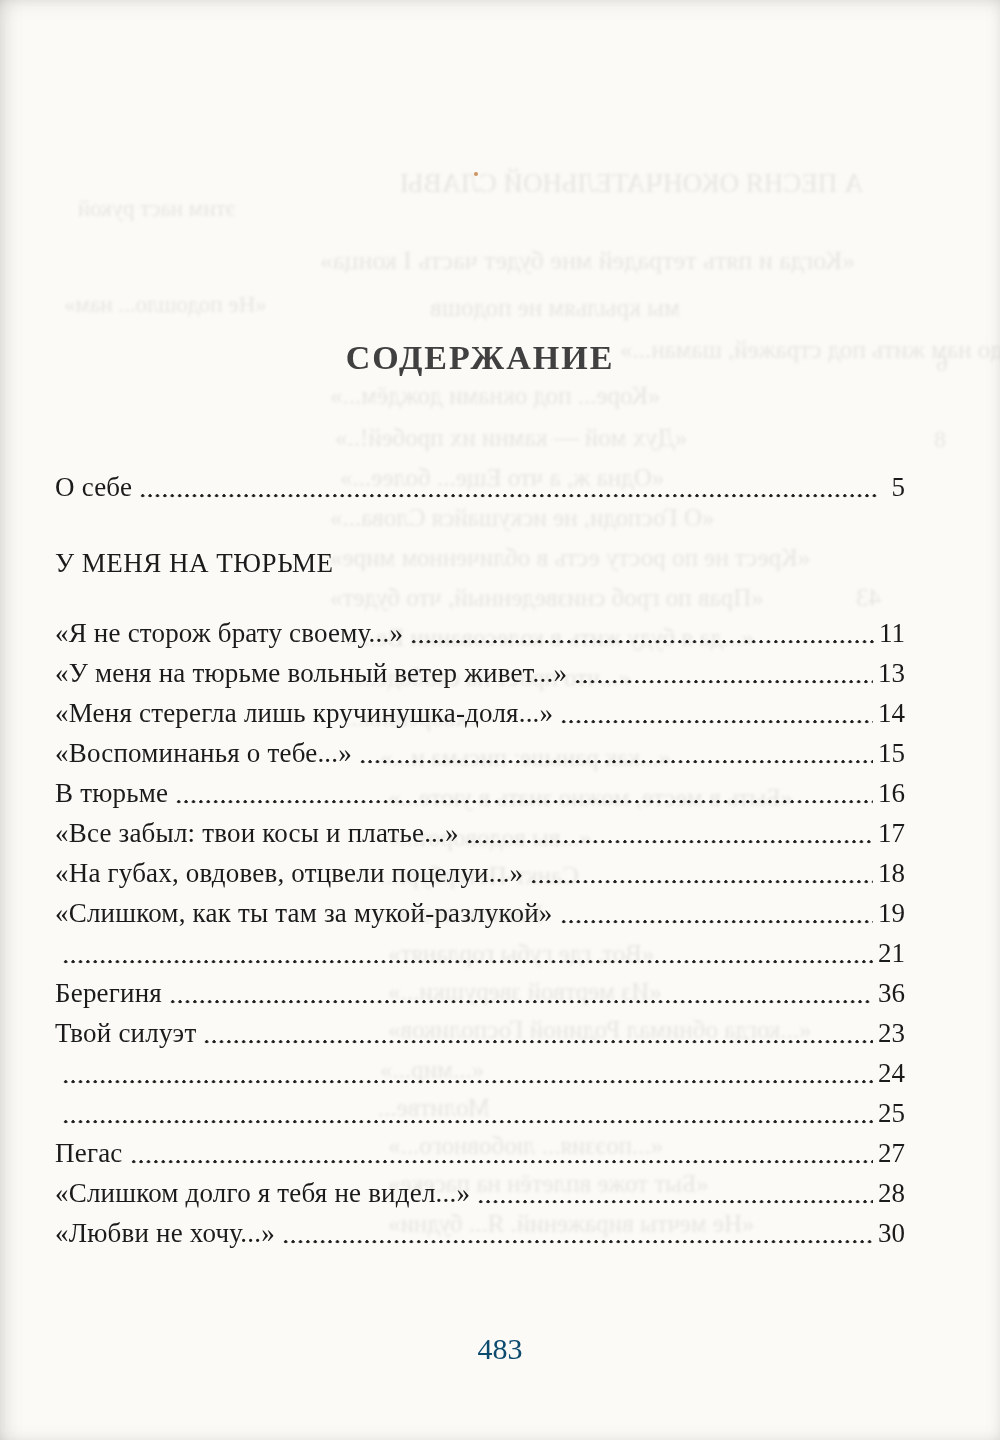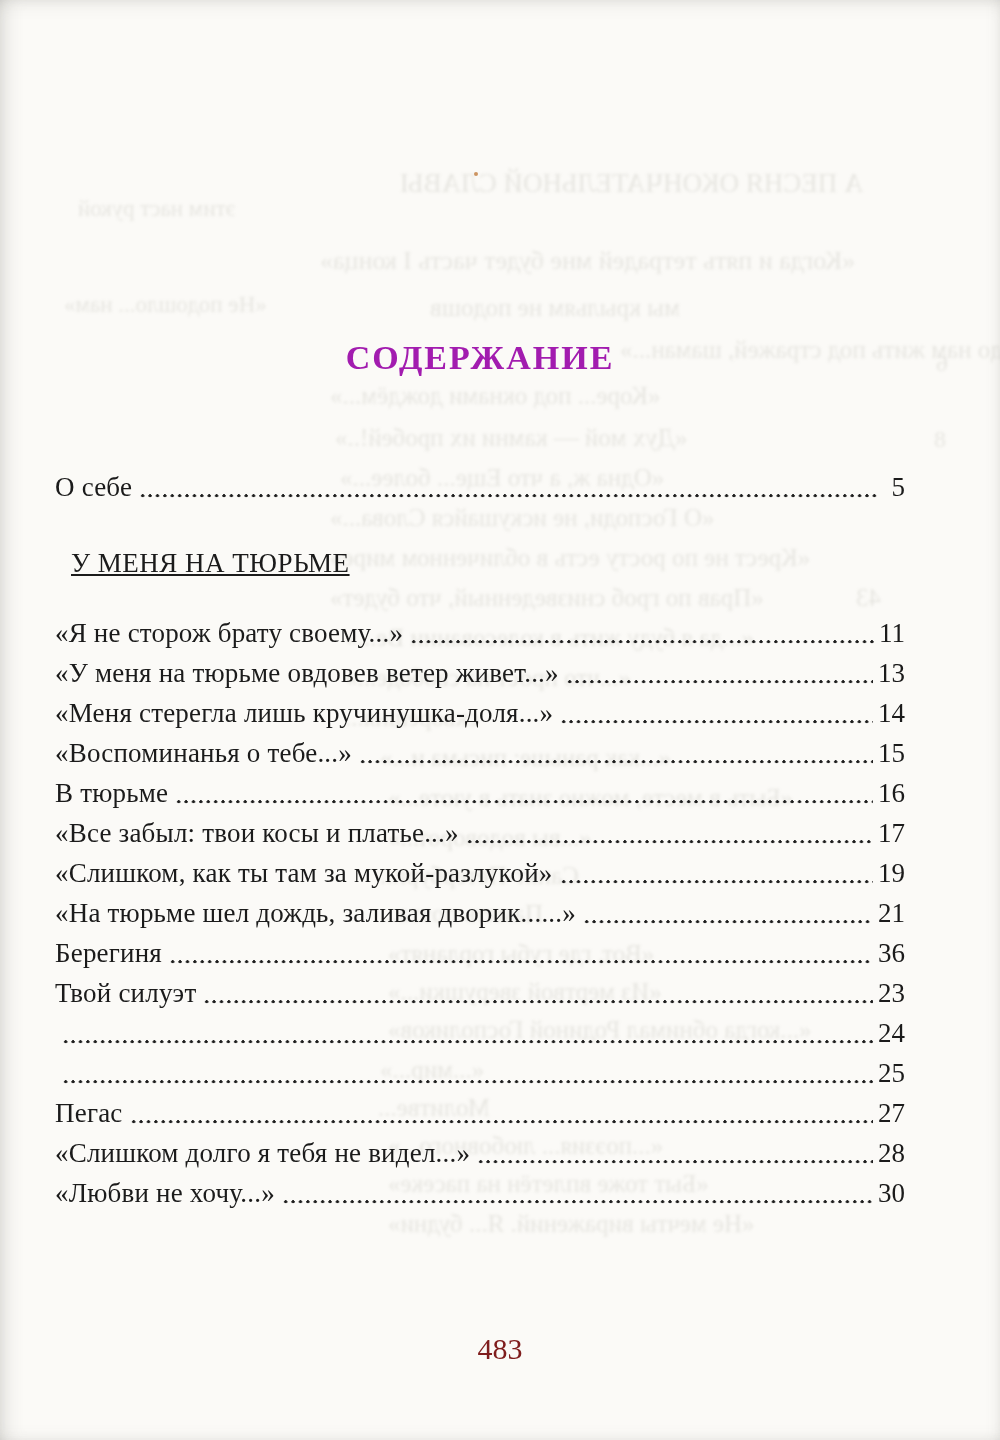--- a/index.html
+++ b/index.html
@@ -51,21 +51,21 @@
     position: relative;
     padding: 337px 95px 0 55px;
   }
   .title {
     margin: 0;
     font-size: 34px;
     line-height: 42px;
     font-weight: bold;
     letter-spacing: 2px;
     text-align: center;
-    color: #a21caf;
+    color: #404040;
   }
   .toc {
     margin-top: 88px;
     font-size: 27px;
   }
   .toc-row {
     display: flex;
     height: 40px;
     line-height: 40px;
   }
@@ -82,33 +82,32 @@
     background-repeat: repeat-x;
   }
   .toc-page {
     white-space: nowrap;
     padding-left: 3px;
   }
   .toc-row.first .toc-page {
     padding-left: 13px;
   }
   .toc-header {
-    margin: 36px 16px 30px;
+    margin: 36px 0 30px;
     line-height: 40px;
     letter-spacing: .5px;
-    text-decoration: underline;
   }
   .folio {
     position: absolute;
     left: 0;
     right: 0;
     top: 1332px;
     text-align: center;
     font-size: 30px;
-    color: #7f1d1d;
+    color: #0c4a6e;
   }
 </style>
 </head>
 <body>
 
 <div class="page">
 
   <div class="ghost-layer">
       <span class="ghost" style="top: 168px; left: 400px; font-size: 27px;">А ПЕСНЯ ОКОНЧАТЕЛЬНОЙ СЛАВЫ</span>
       <span class="ghost" style="top: 196px; left: 78px; font-size: 23px;">этим наст рукой</span>
@@ -154,21 +153,21 @@
           <span class="leader"></span>
           <span class="toc-page">5</span>
         </div>
         <div class="toc-header">У МЕНЯ НА ТЮРЬМЕ</div>
         <div class="toc-row">
           <span class="toc-label">«Я не сторож брату своему...»</span>
           <span class="leader"></span>
           <span class="toc-page">11</span>
         </div>
         <div class="toc-row">
-          <span class="toc-label">«У меня на тюрьме овдовев ветер живет...»</span>
+          <span class="toc-label">«У меня на тюрьме вольный ветер живет...»</span>
           <span class="leader"></span>
           <span class="toc-page">13</span>
         </div>
         <div class="toc-row">
           <span class="toc-label">«Меня стерегла лишь кручинушка-доля...»</span>
           <span class="leader"></span>
           <span class="toc-page">14</span>
         </div>
         <div class="toc-row">
           <span class="toc-label">«Воспоминанья о тебе...»</span>
@@ -179,26 +178,30 @@
           <span class="toc-label">В тюрьме</span>
           <span class="leader"></span>
           <span class="toc-page">16</span>
         </div>
         <div class="toc-row">
           <span class="toc-label">«Все забыл: твои косы и платье...»</span>
           <span class="leader"></span>
           <span class="toc-page">17</span>
         </div>
         <div class="toc-row">
+          <span class="toc-label">«На губах, овдовев, отцвели поцелуи...»</span>
+          <span class="leader"></span>
+          <span class="toc-page">18</span>
+        </div>
+        <div class="toc-row">
           <span class="toc-label">«Слишком, как ты там за мукой-разлукой»</span>
           <span class="leader"></span>
           <span class="toc-page">19</span>
         </div>
         <div class="toc-row">
-          <span class="toc-label">«На тюрьме шел дождь, заливая дворик......»</span>
           <span class="leader"></span>
           <span class="toc-page">21</span>
         </div>
         <div class="toc-row">
           <span class="toc-label">Берегиня</span>
           <span class="leader"></span>
           <span class="toc-page">36</span>
         </div>
         <div class="toc-row">
           <span class="toc-label">Твой силуэт</span>

